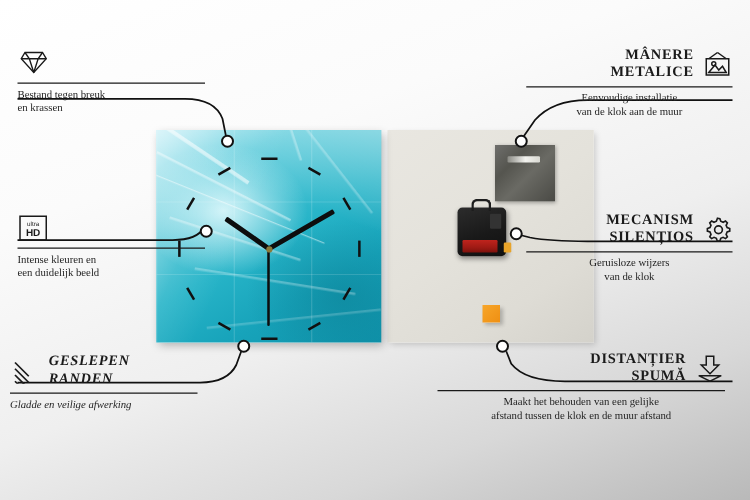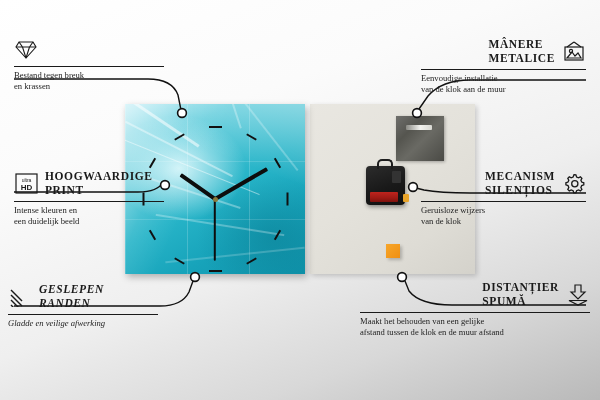--- a/index.html
+++ b/index.html
@@ -94,24 +94,24 @@
   .c-title {
     font-size:11.5px; font-weight:bold; letter-spacing:0.6px;
     color:#1a1a1a; line-height:1.18; text-transform:uppercase;
   }
   .c-rule { height:1px; background:#1a1a1a; margin:4px 0 3px 0; }
   .c-desc { font-size:8.6px; color:#232323; line-height:1.28; }
   .left .c-head { justify-content:flex-start; }
   .left .c-title { text-align:left; }
   .left .c-desc { text-align:left; }
   .right .c-head { justify-content:flex-end; flex-direction:row; }
-  .right .c-title { }
-  .right .c-desc { text-align:left; }
-
-  .ico { width:24px; height:24px; flex:0 0 24px; display:flex; align-items:center; justify-content:center; }
+  .right .c-title { text-align:right; }
+  .right .c-desc { text-align:center; }
+
+  .ico { width:24px; height:24px; flex:0 0 24px; display:flex; align-items:center; justify-content:flex-end; }
   .ico svg { display:block; }
 
   .connectors { position:absolute; inset:0; pointer-events:none; }
 </style>
 </head>
 <body>
 
 <div class="stage">
 
   <div class="product-wrap">
@@ -197,24 +197,20 @@
 
   <div class="callout left" style="left:14px; top:170px; width:150px;">
     <div class="c-head">
       <span class="ico">
         <svg width="23" height="21" viewBox="0 0 23 21">
           <rect x="1" y="1" width="21" height="19" fill="none" stroke="#1a1a1a" stroke-width="1.2"></rect>
           <text x="11.5" y="9" font-family="Liberation Sans, sans-serif" font-size="5" text-anchor="middle" fill="#1a1a1a">ultra</text>
           <text x="11.5" y="17" font-family="Liberation Sans, sans-serif" font-size="8" font-weight="bold" text-anchor="middle" fill="#1a1a1a">HD</text>
         </svg>
       </span>
-      <div>
-        <div class="c-title">HOOGWAARDIGE</div>
-        <div class="c-title">PRINT</div>
-      </div>
     </div>
     <div class="c-rule"></div>
     <div class="c-desc">Intense kleuren en</div>
     <div class="c-desc">een duidelijk beeld</div>
   </div>
 
   <div class="callout left" style="left:8px; top:283px; width:150px;font-style:italic;">
     <div class="c-head">
       <span class="ico">
         <svg width="22" height="20" viewBox="0 0 22 20" stroke="#1a1a1a" stroke-width="1.4" fill="none">
@@ -269,21 +265,21 @@
                    L6 10.1 L6.8 8.2 L5.8 6.3 L7.3 4.8 L9.2 5.8 L11.1 5 Z"></path>
           <circle cx="12.8" cy="11.8" r="3.1"></circle>
         </svg>
       </span>
     </div>
     <div class="c-rule"></div>
     <div class="c-desc">Geruisloze wijzers</div>
     <div class="c-desc">van de klok</div>
   </div>
 
-  <div class="callout right" style="right:10px; top:281px; width:230px;">
+  <div class="callout right" style="right:20px; top:281px; width:230px;">
     <div class="c-head">
       <div>
         <div class="c-title">DISTANȚIER</div>
         <div class="c-title">SPUMĂ</div>
       </div>
       <span class="ico">
         <svg width="24" height="22" viewBox="0 0 24 22" fill="none" stroke="#1a1a1a" stroke-width="1.2">
           <path d="M9 1 L15 1 L15 8 L19 8 L12 15 L5 8 L9 8 Z"></path>
           <path d="M12 16.5 L21 16.5 L12 21 L3 16.5 Z"></path>
         </svg>

